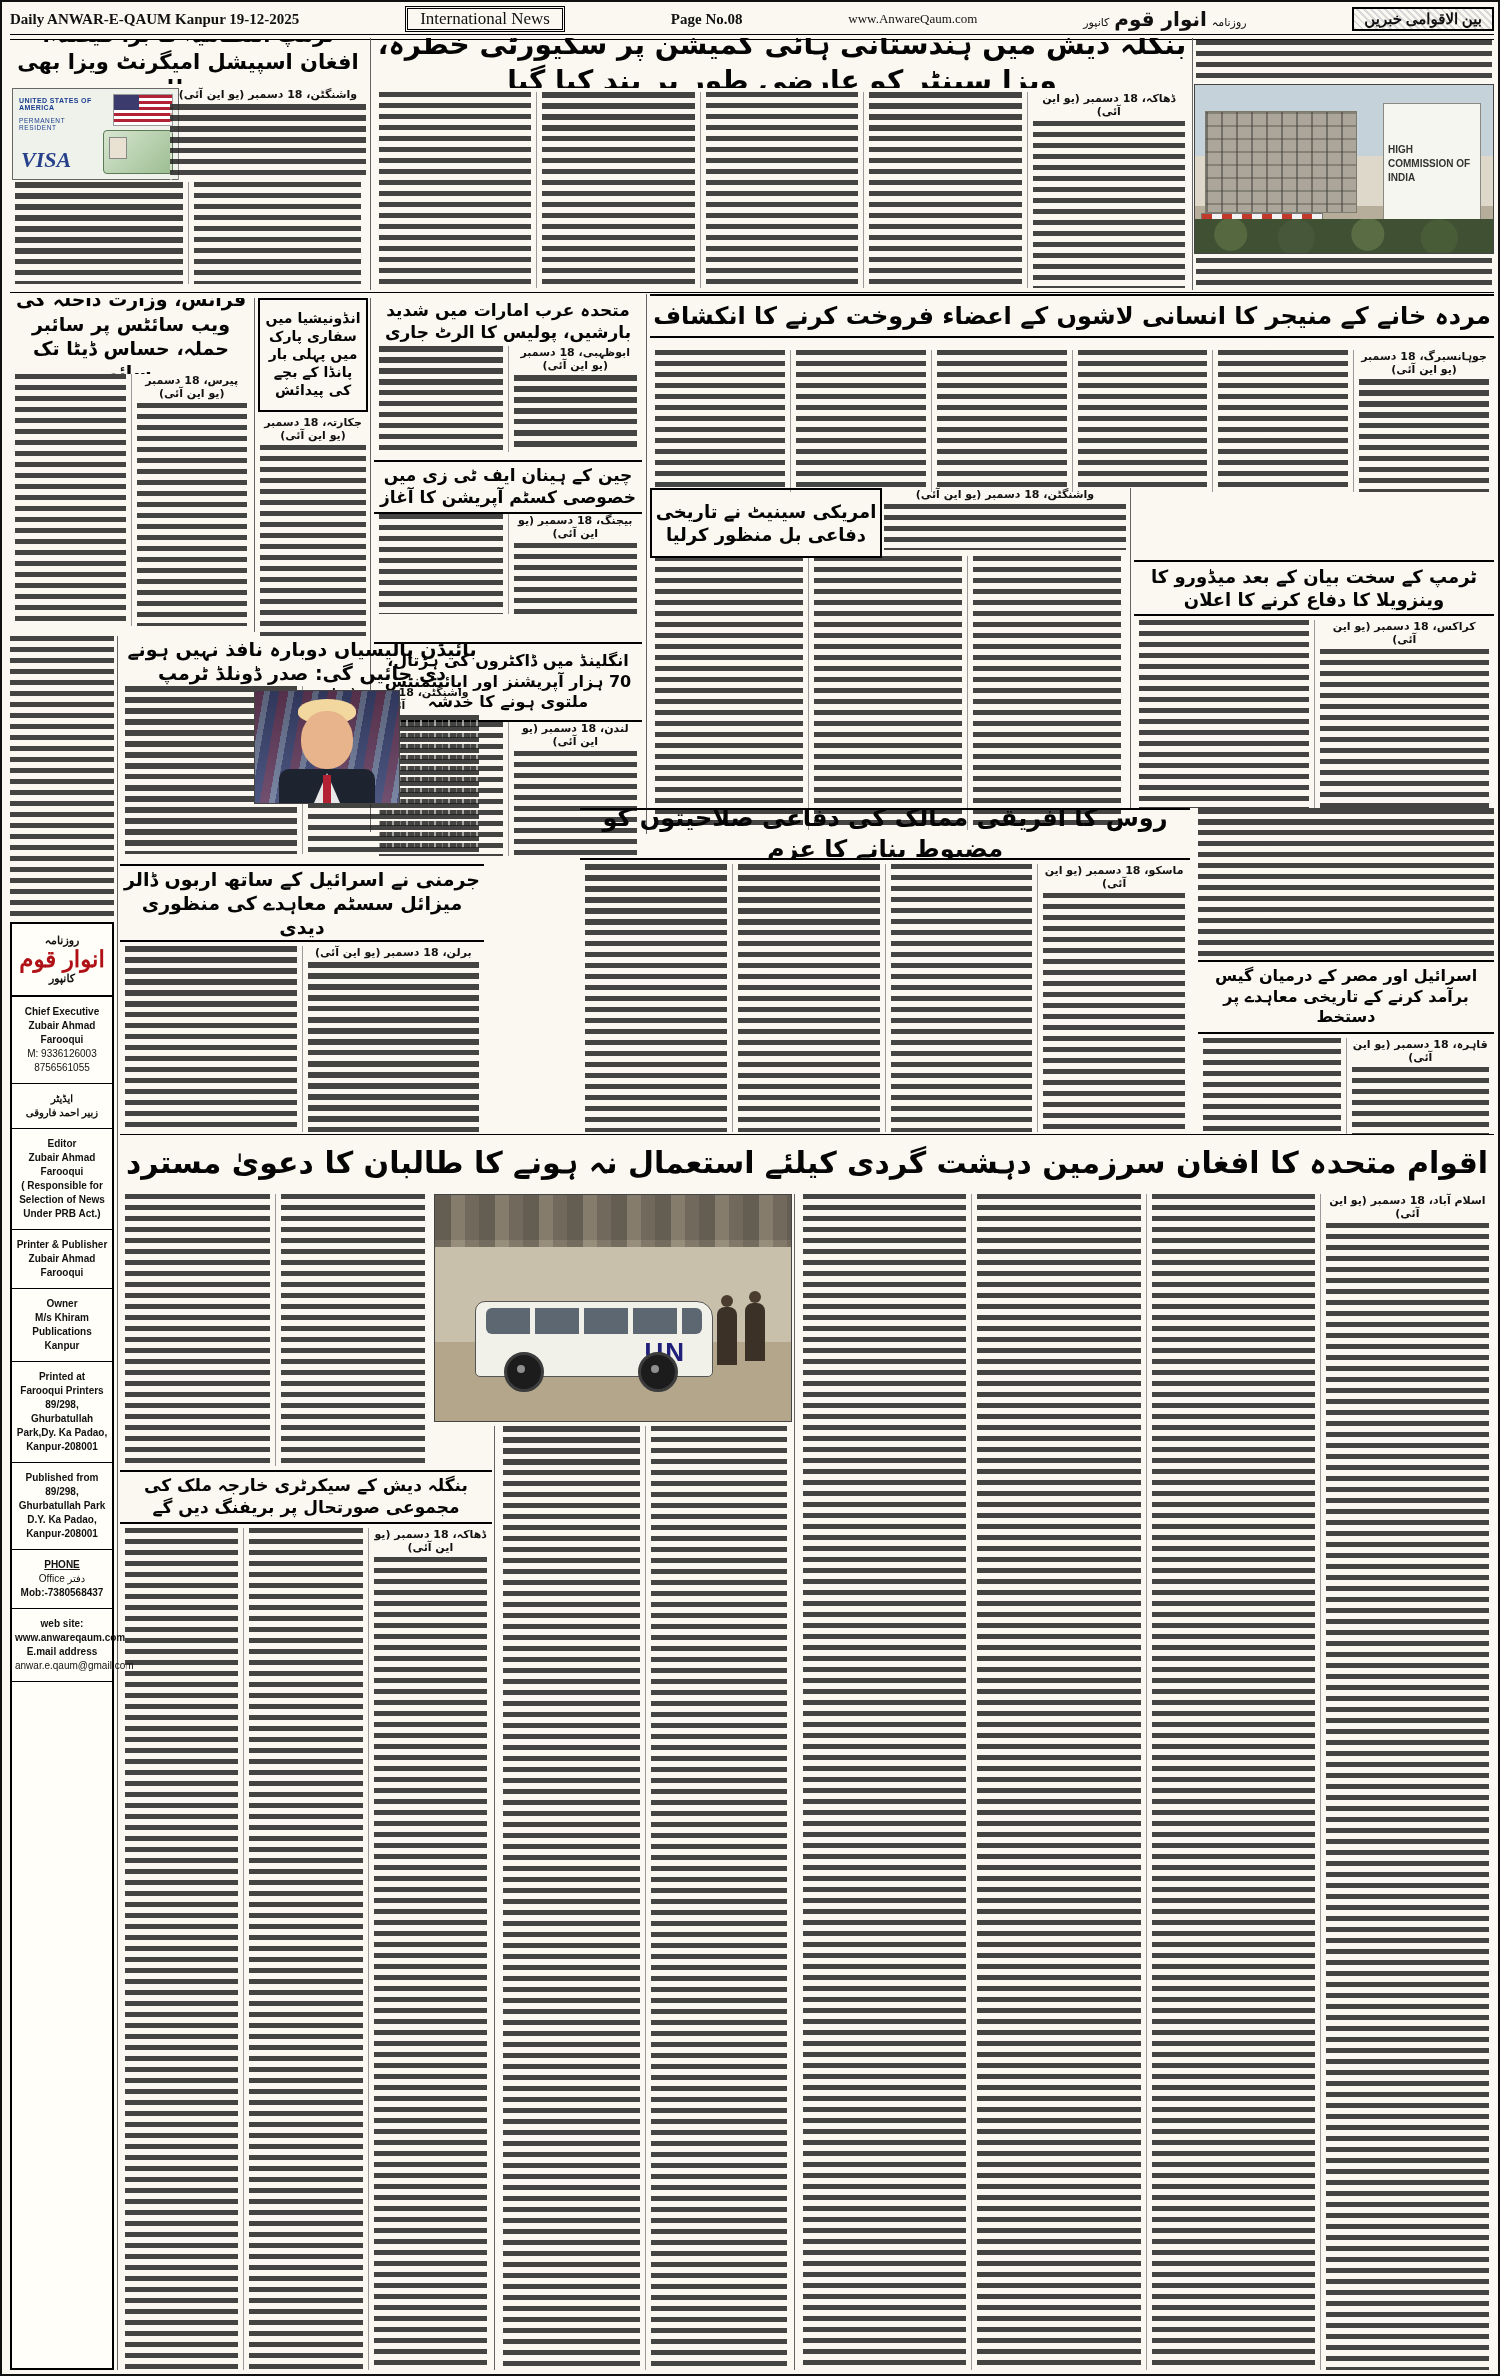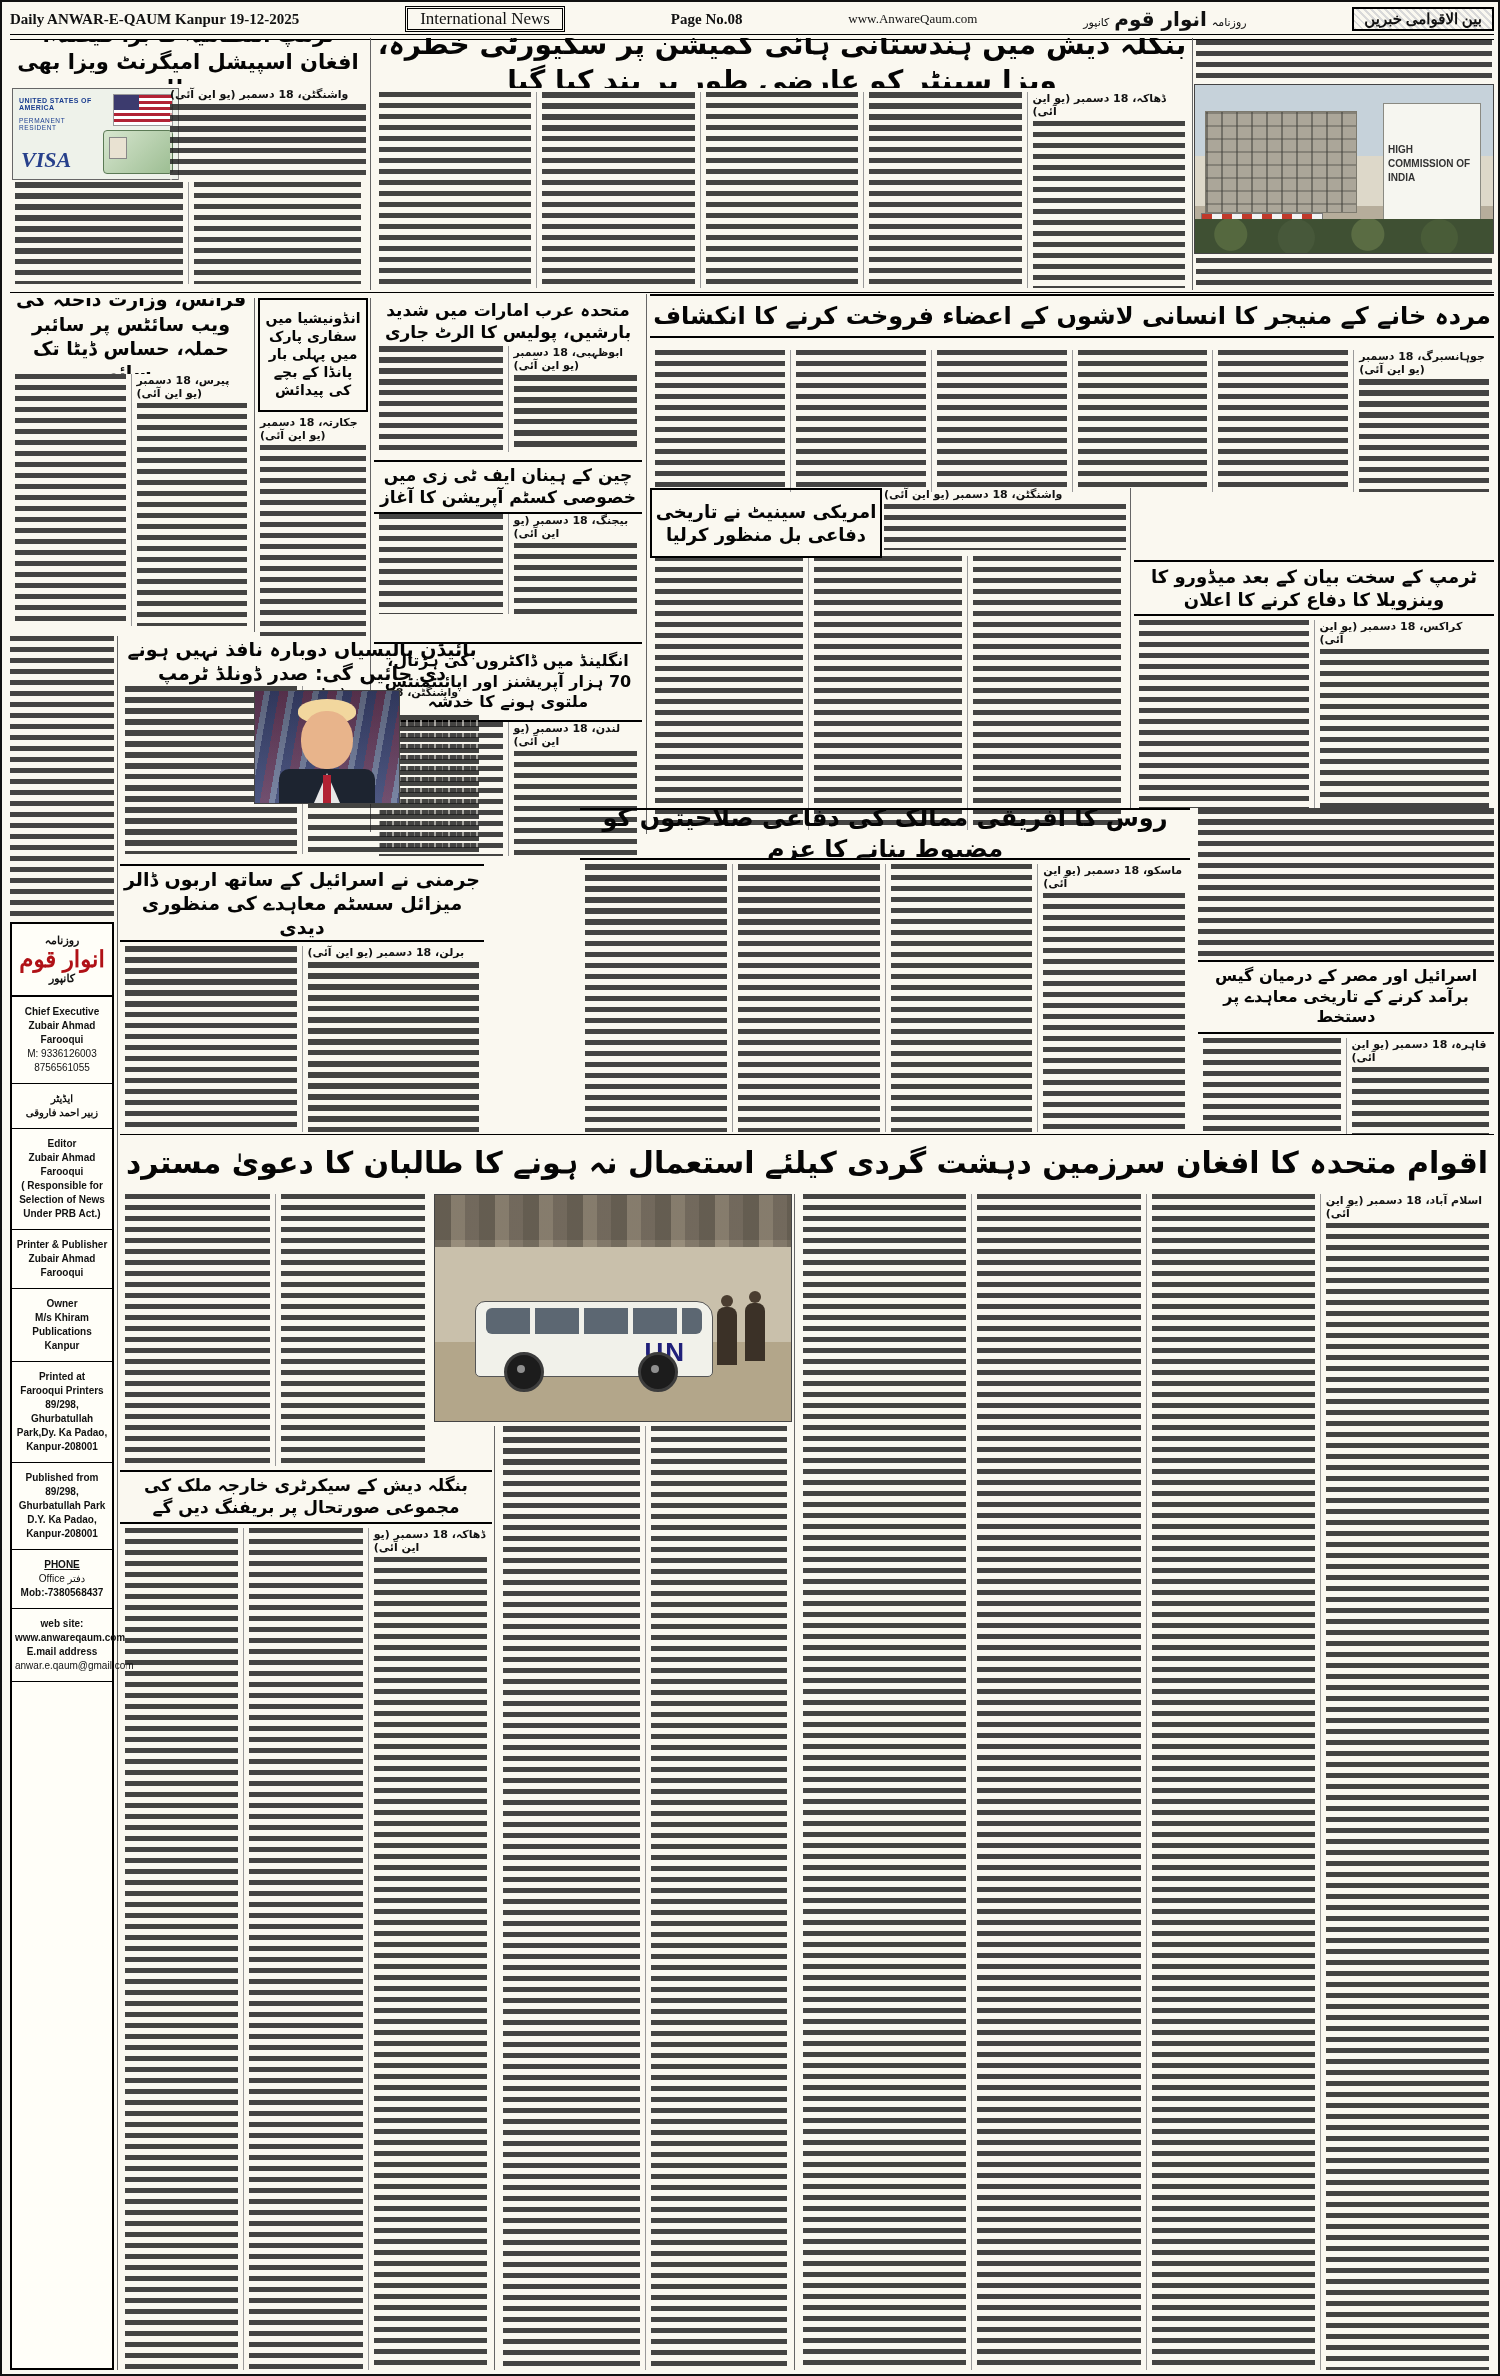--- a/index.html
+++ b/index.html
@@ -34,21 +34,21 @@
 
   
   .cols { display:flex; direction:rtl; height:100%; }
   .col  { flex:1 1 0; padding:0 5px; display:flex; flex-direction:column; min-width:0; }
   .col + .col { border-right:1px solid #9a9a9a; }
   .fill { flex:1;
     background-image:
       repeating-linear-gradient(to bottom, rgba(28,28,28,0.82) 0px, rgba(28,28,28,0.82) 5.5px, transparent 5.5px, transparent 11px),
       repeating-linear-gradient(90deg, rgba(250,248,240,0.55) 0 2px, transparent 2px 8px, rgba(250,248,240,0.3) 8px 9px, transparent 9px 14px);
   }
-  .dateline { font-size:11px; font-weight:bold; direction:rtl; text-align:left; margin:0 0 3px 0; line-height:1.2; }
+  .dateline { font-size:11px; font-weight:bold; direction:rtl; text-align:center; margin:0 0 3px 0; line-height:1.2; }
 
   
   .photo { border:1px solid #444; overflow:hidden; position:absolute; box-sizing:border-box; }
   .hcphoto { background:linear-gradient(#c6d2da 0 42%, #ddd8c9 42% 72%, #b6ad9b 72% 100%); }
   .hc-building { position:absolute; left:10px; top:26px; width:150px; height:100px; background:#aba699;
       background-image:repeating-linear-gradient(90deg, rgba(60,60,55,0.5) 0 2px, transparent 2px 15px),
                        repeating-linear-gradient(rgba(60,60,55,0.35) 0 2px, transparent 2px 13px);
       border:1px solid #7d7a6e; }
   .hc-sign { position:absolute; right:12px; top:18px; width:88px; height:112px; background:#f6f6f0;
       border:1px solid #8a8a82; display:flex; align-items:center; justify-content:center; text-align:left;

